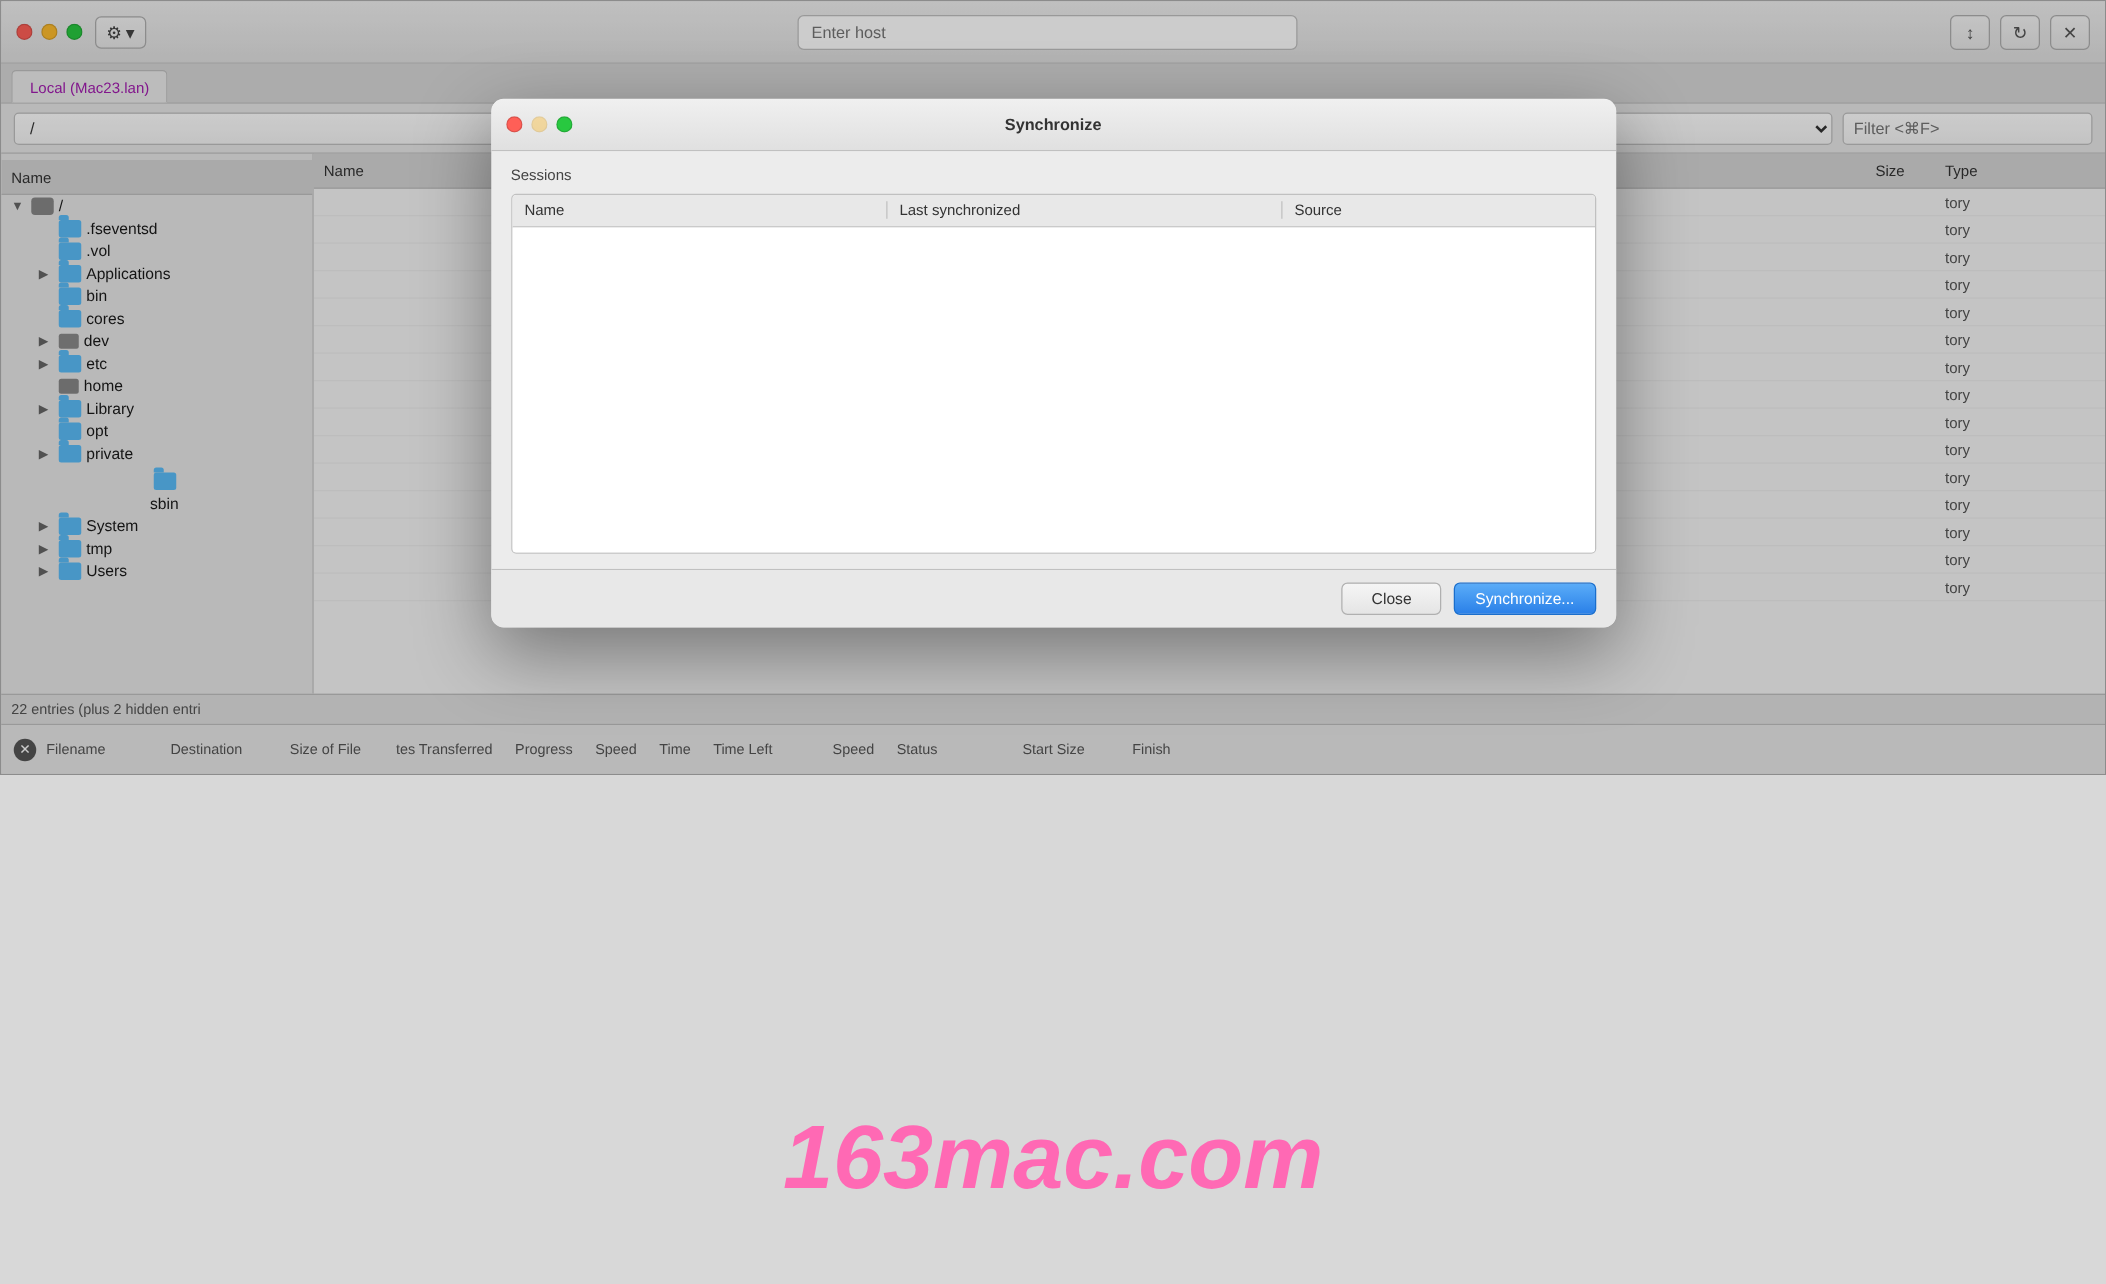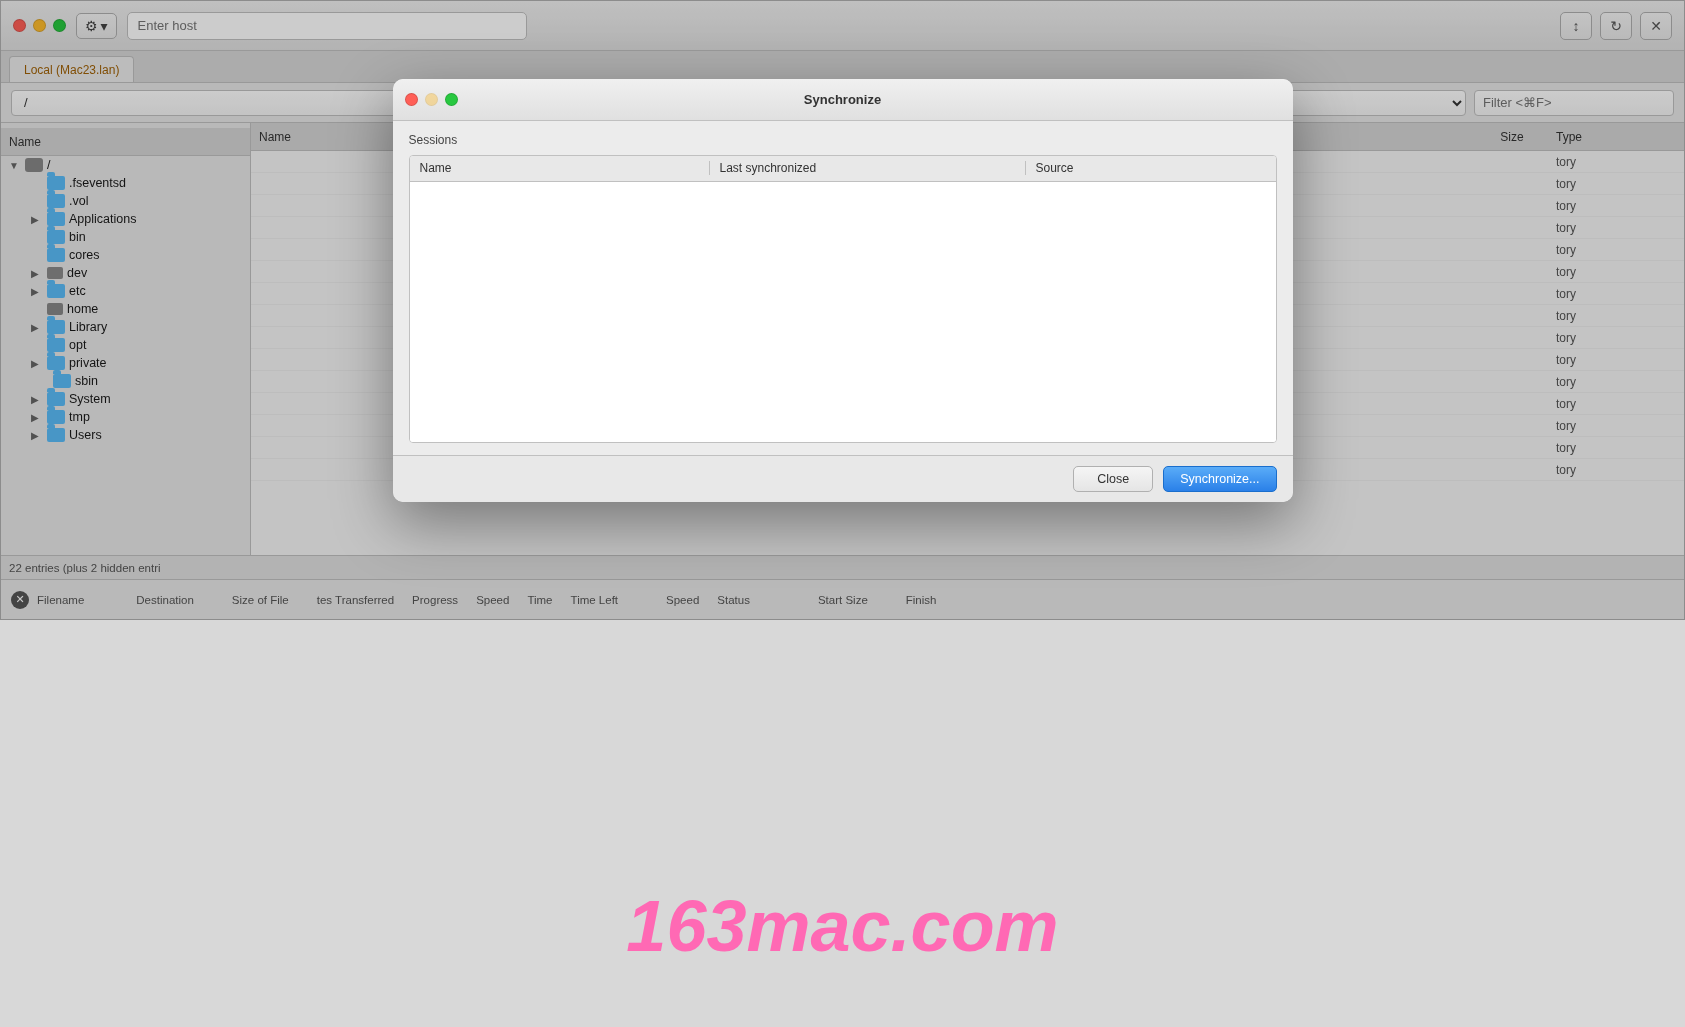--- a/index.html
+++ b/index.html
@@ -59,20 +59,21 @@
       padding: 4px 8px;
       cursor: pointer;
       gap: 3px;
       font-size: 14px;
       color: #444;
     }
 
     .host-input-wrapper {
       flex: 1;
       display: flex;
+      justify-content: center;
     }
 
     .host-input {
       width: 400px;
       height: 28px;
       border: 1px solid #c0c0c0;
       border-radius: 5px;
       background: white;
       padding: 0 10px;
       font-size: 13px;
@@ -113,21 +114,21 @@
     .tab {
       height: 26px;
       background: #ececec;
       border: 1px solid #c0c0c0;
       border-bottom: none;
       border-radius: 4px 4px 0 0;
       padding: 0 14px;
       display: flex;
       align-items: center;
       font-size: 12px;
-      color: #a16207;
+      color: #a21caf;
       cursor: pointer;
     }
 
     
     .path-bar {
       height: 40px;
       background: #e8e8e8;
       border-bottom: 1px solid #c0c0c0;
       display: flex;
       align-items: center;
@@ -606,21 +607,21 @@
         <span class="folder-icon"></span>
         <span>opt</span>
       </div>
 
       <div class="tree-item" style="padding-left: 30px;">
         <span class="tree-arrow">▶</span>
         <span class="folder-icon"></span>
         <span>private</span>
       </div>
 
-      <div class="tree-item" style="padding-left: 36px;">
+      <div class="tree-item" style="padding-left: 20px; flex-direction: column;">
         <span class="tree-arrow"></span>
         <span class="folder-icon"></span>
         <span>sbin</span>
       </div>
 
       <div class="tree-item" style="padding-left: 30px;">
         <span class="tree-arrow">▶</span>
         <span class="folder-icon"></span>
         <span>System</span>
       </div>

